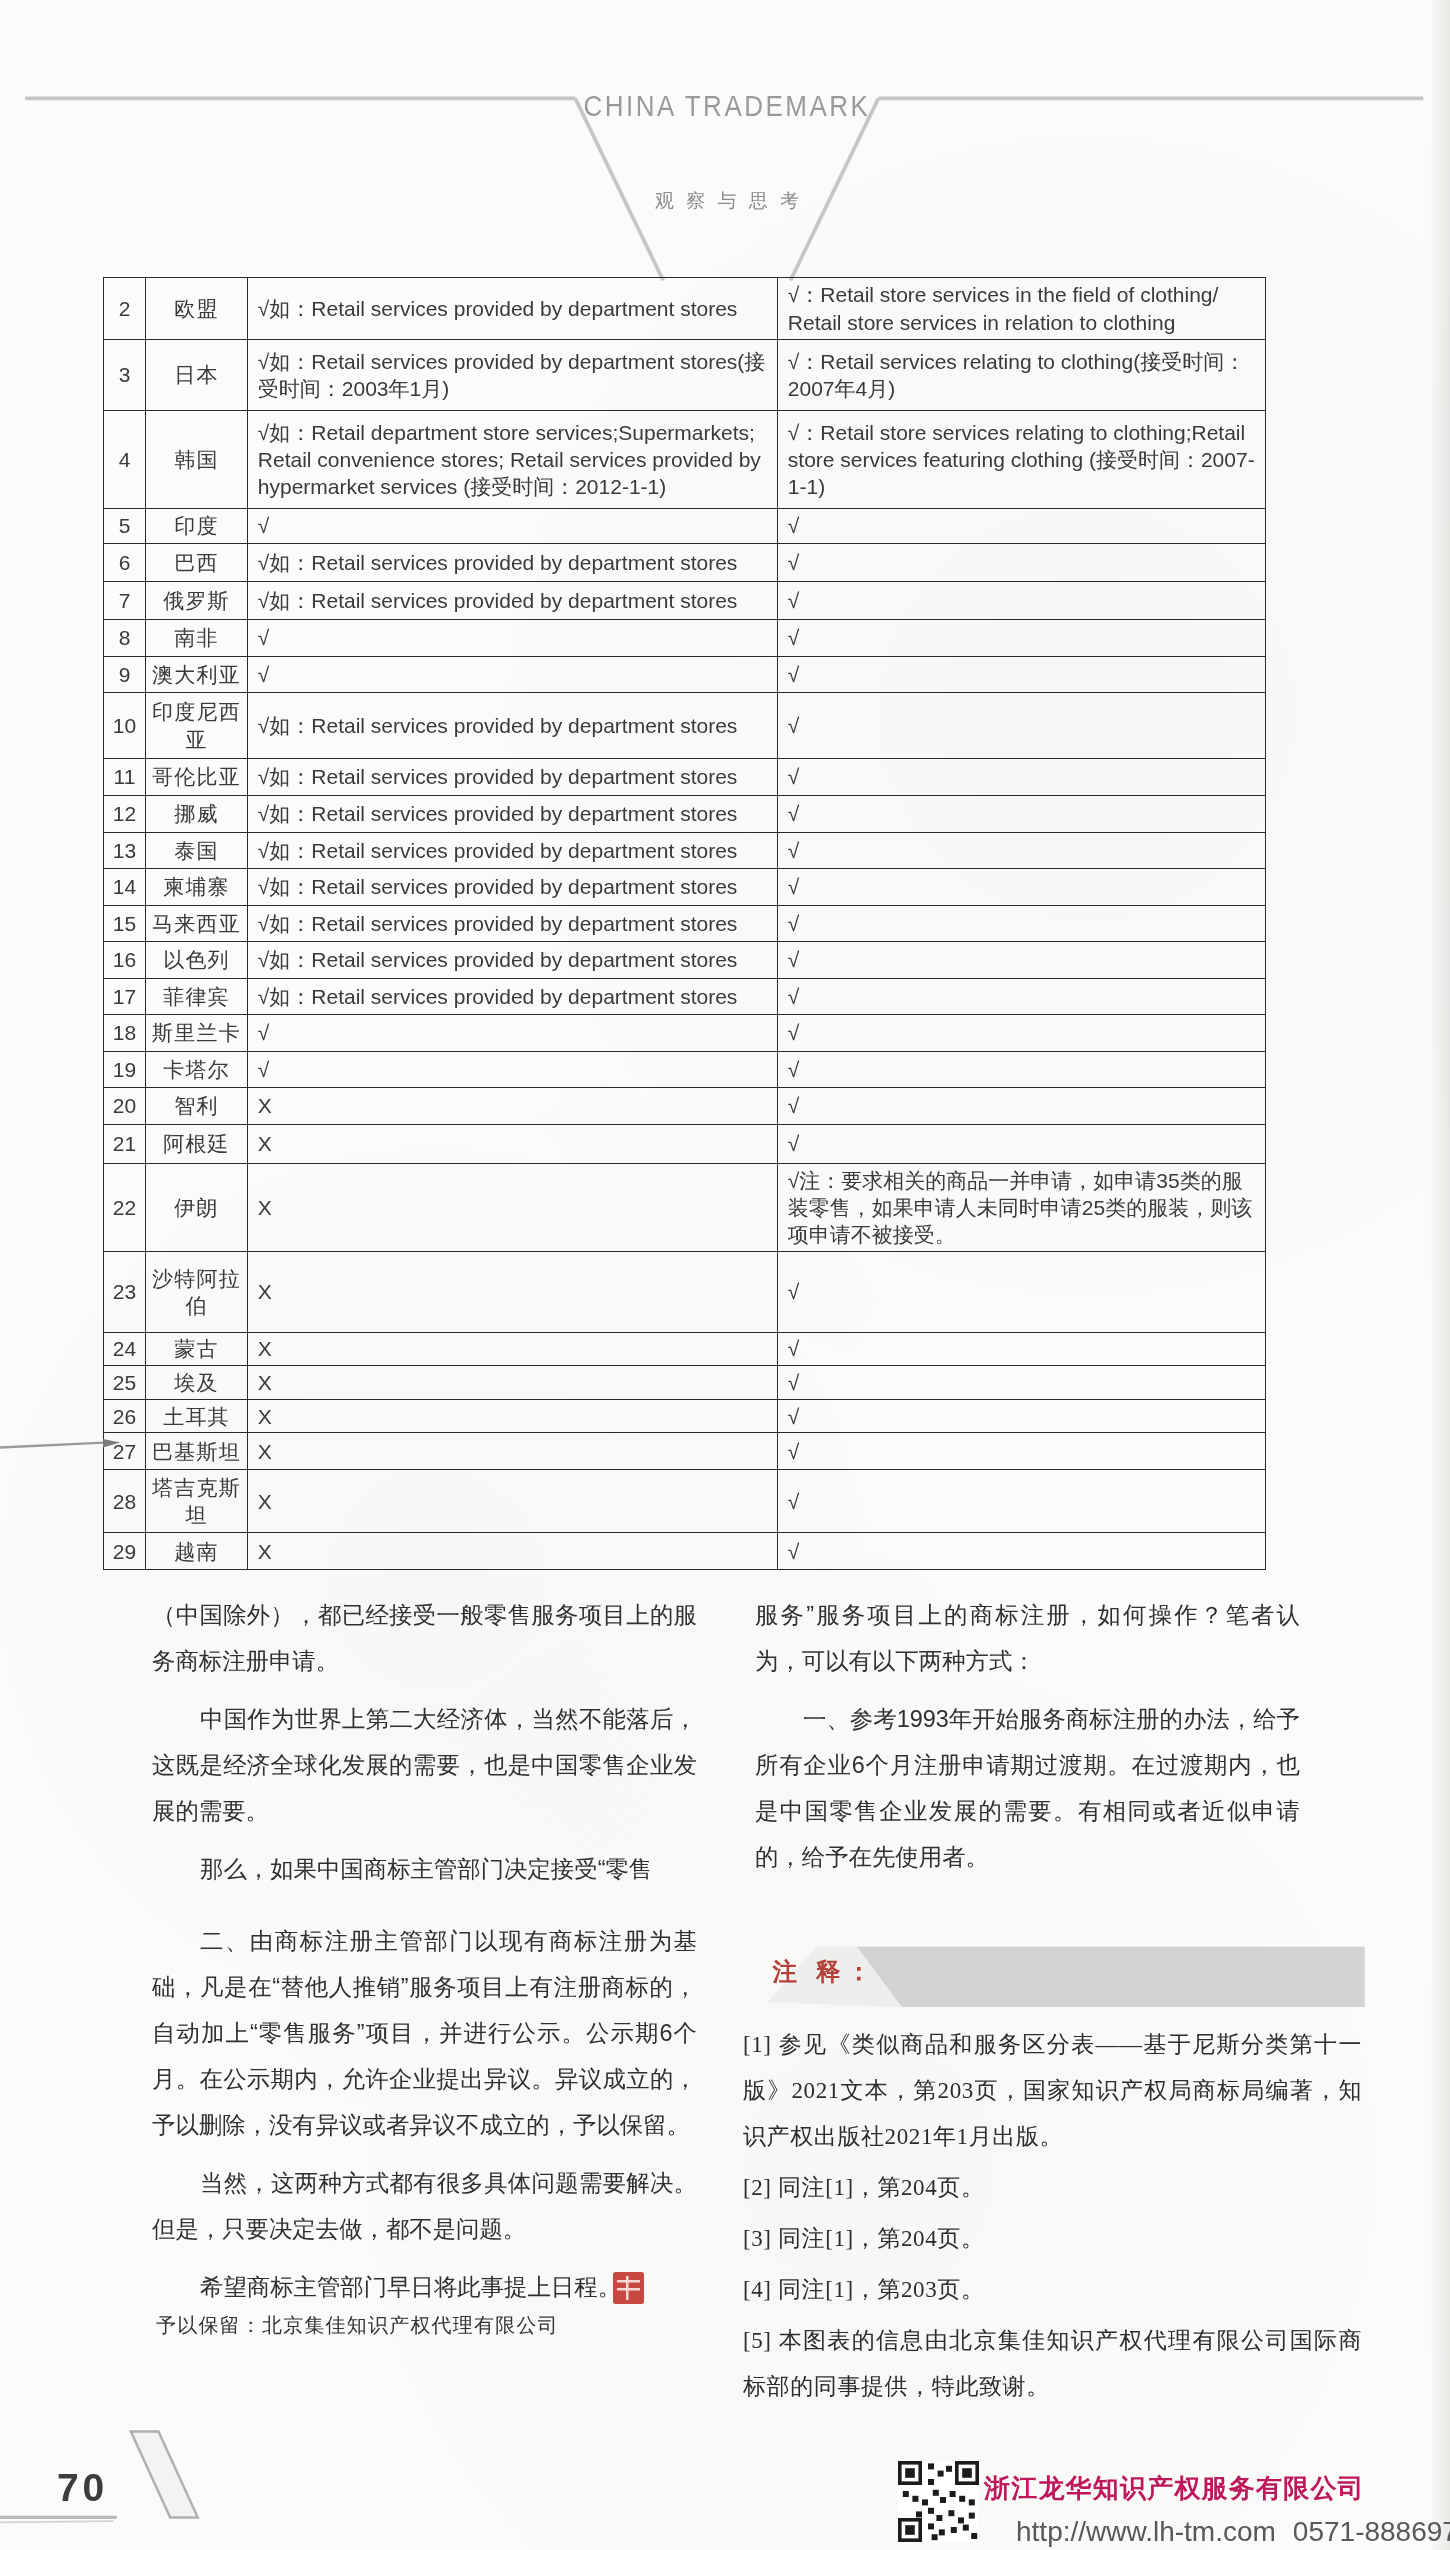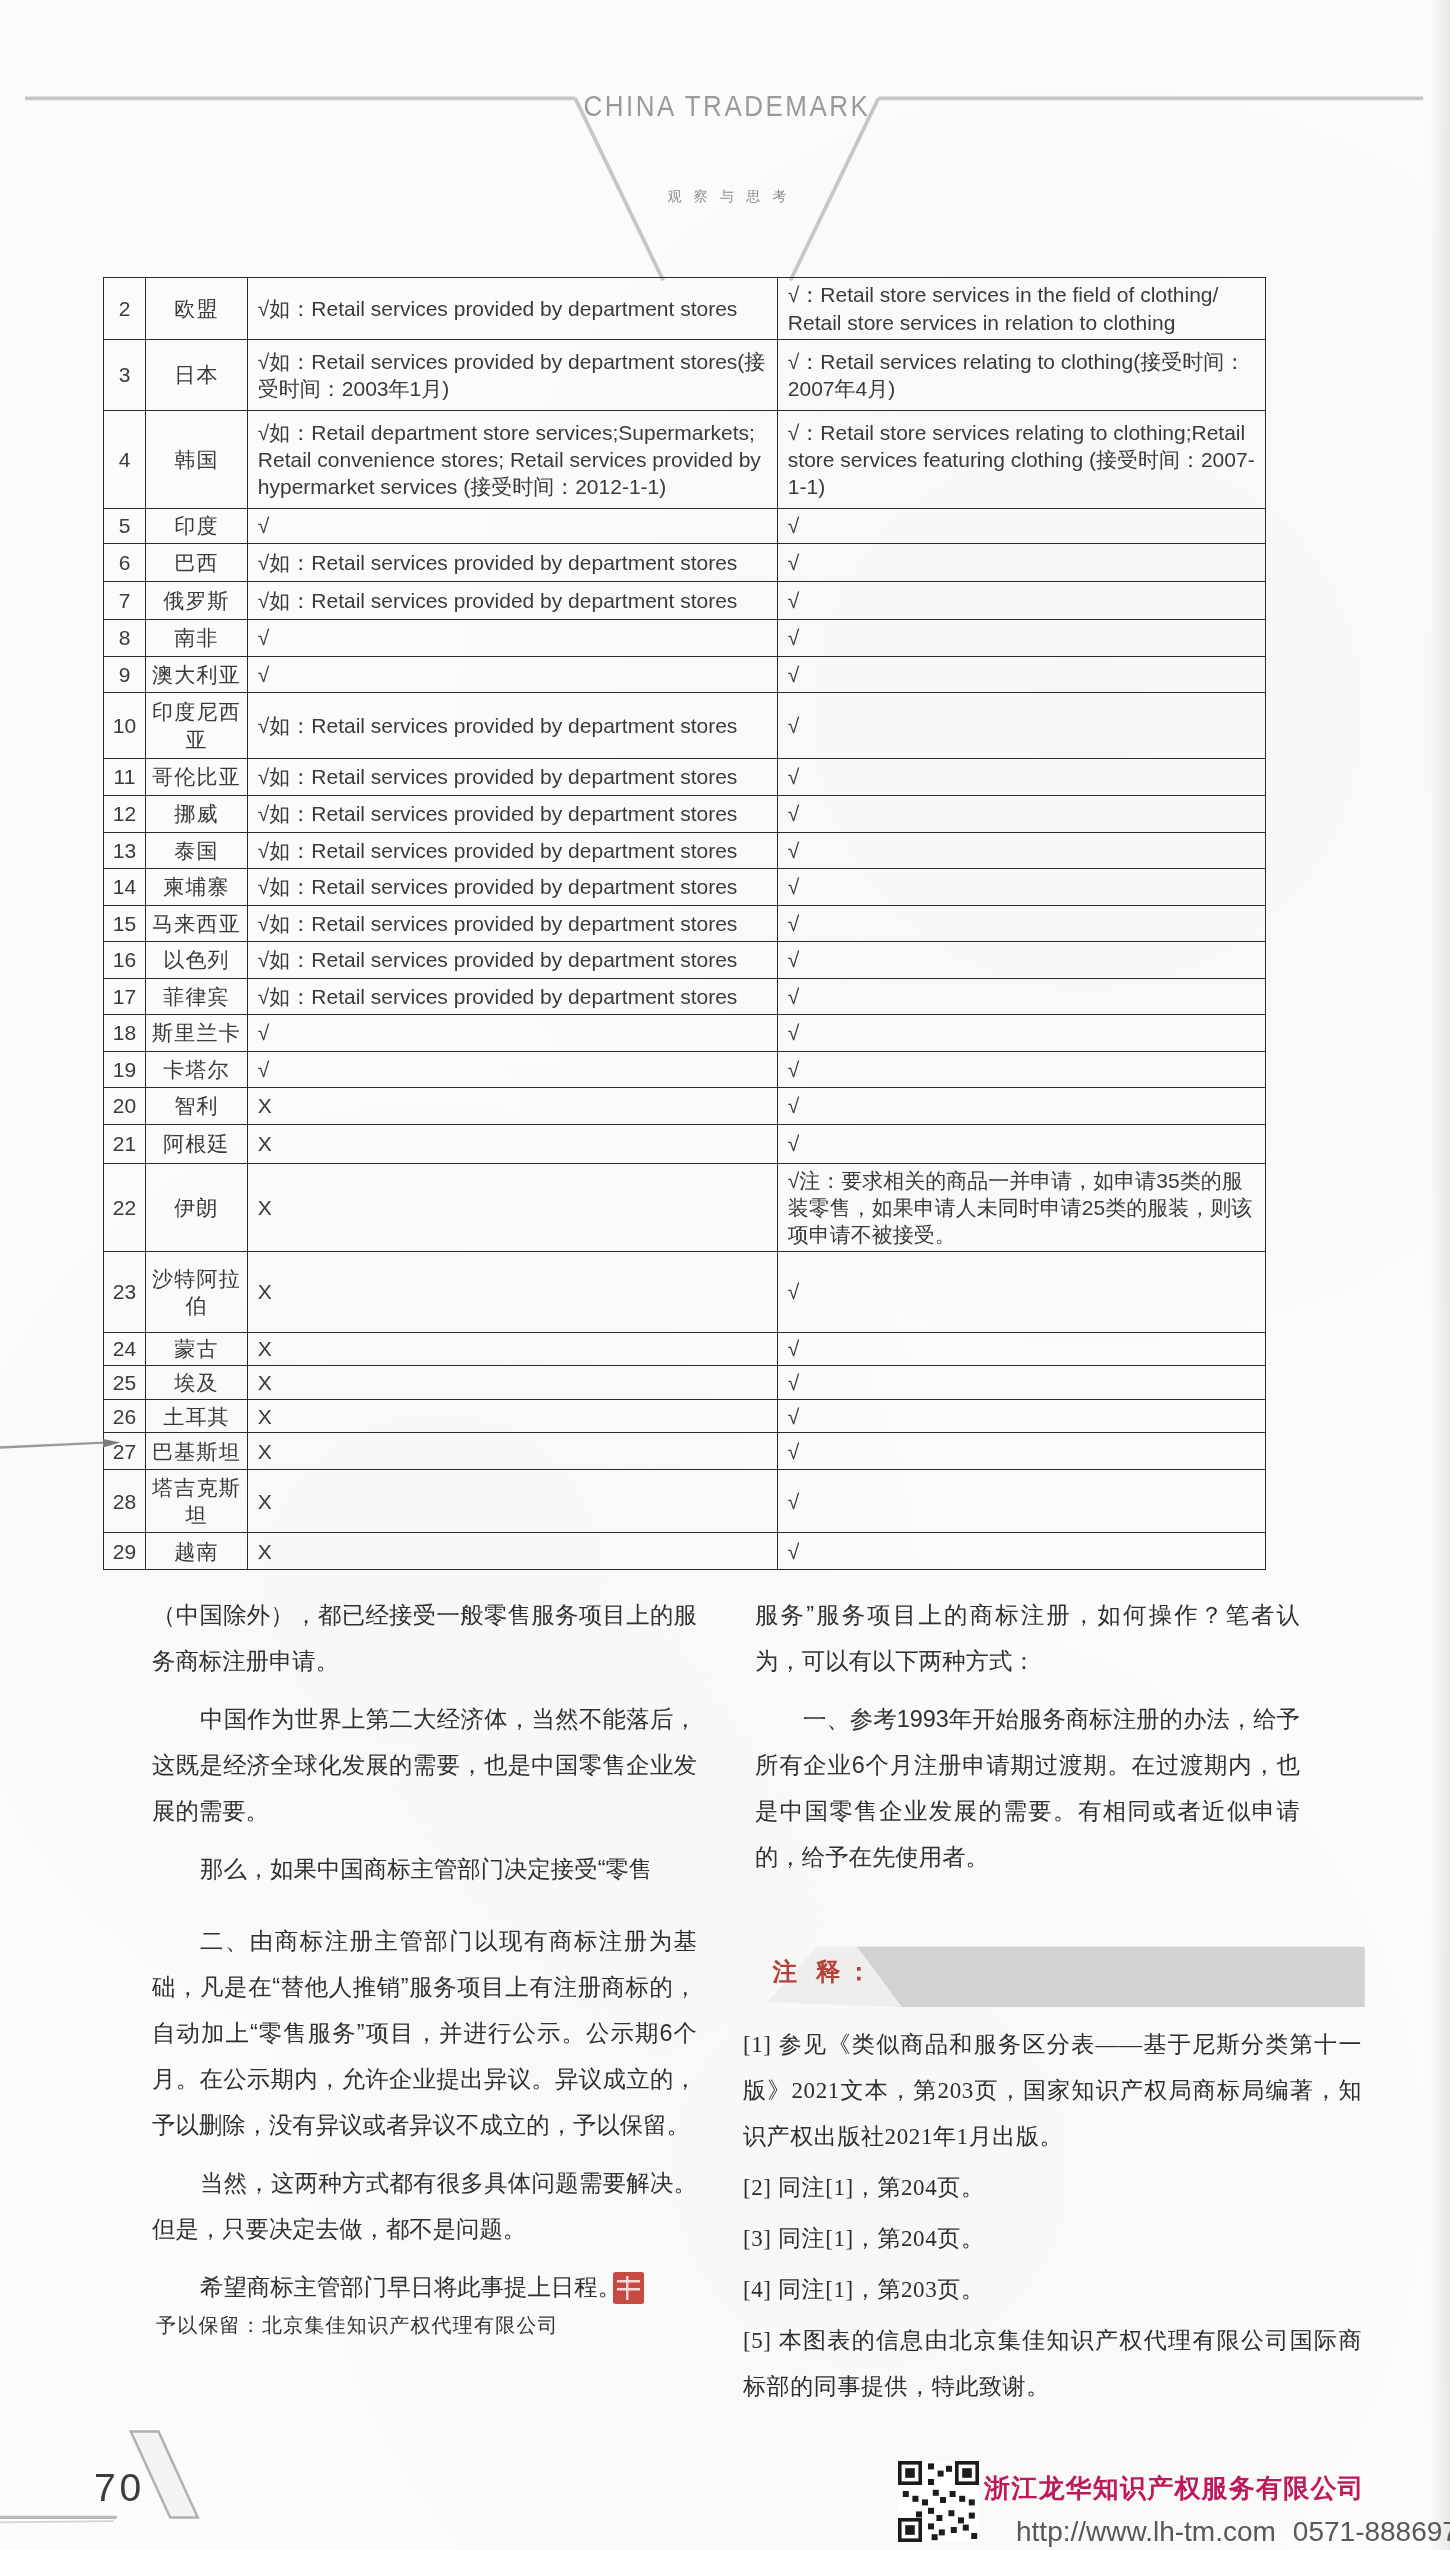--- a/index.html
+++ b/index.html
@@ -22,21 +22,21 @@
 
   
   .hdr-svg{position:absolute;left:0;top:0;}
   .magazine-title{
     position:absolute;left:573px;top:91px;width:308px;text-align:center;
     font-size:26px;letter-spacing:2.5px;color:#9a9a9a;
     transform:scaleY(1.1);font-weight:400;white-space:nowrap;
   }
   .section-title{
     position:absolute;left:573px;top:188px;width:308px;text-align:center;
-    font-size:14px;letter-spacing:12.3px;padding-left:12.3px;box-sizing:border-box;
+    font-size:19px;letter-spacing:12.3px;padding-left:12.3px;box-sizing:border-box;
     color:#8c8c8c;white-space:nowrap;
   }
 
   
   table.countries{
     position:absolute;left:103px;top:277px;width:1163px;
     border-collapse:collapse;table-layout:fixed;
   }
   table.countries td{
     border:1.8px solid #2a2a2a;vertical-align:middle;
@@ -88,21 +88,21 @@
     position:relative;margin-top:79px;width:619px;
     font-family:"Liberation Serif",serif;
     font-size:23px;line-height:46px;color:#2c2c2c;text-align:justify;
     letter-spacing:0.6px;
   }
   .notes-list p{margin:0 0 4.9px 0;}
 
   
   .page-number{
     position:absolute;left:57px;top:2466px;
-    font-size:39px;color:#3c3c3c;letter-spacing:3.7px;font-weight:400;margin-left:37px;
+    font-size:39px;color:#3c3c3c;letter-spacing:3.7px;font-weight:700;
   }
   .footer-svg{position:absolute;left:0;top:2424px;}
   .qr{position:absolute;left:898px;top:2461px;}
   .company-name{
     position:absolute;left:984px;top:2471px;
     font-size:26px;font-weight:bold;color:#be185d;letter-spacing:1.2px;white-space:nowrap;
   }
   .company-contact{
     position:absolute;left:1016px;top:2516px;
     font-size:28px;color:#585858;white-space:nowrap;

